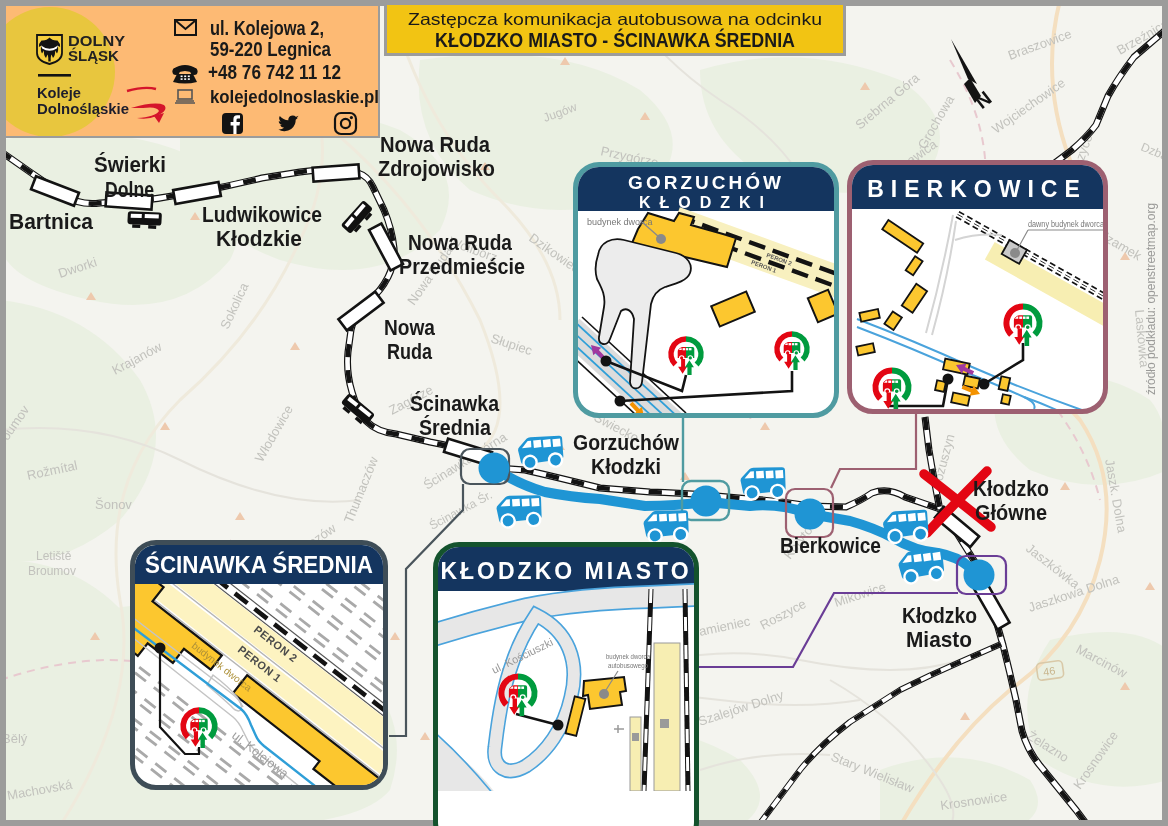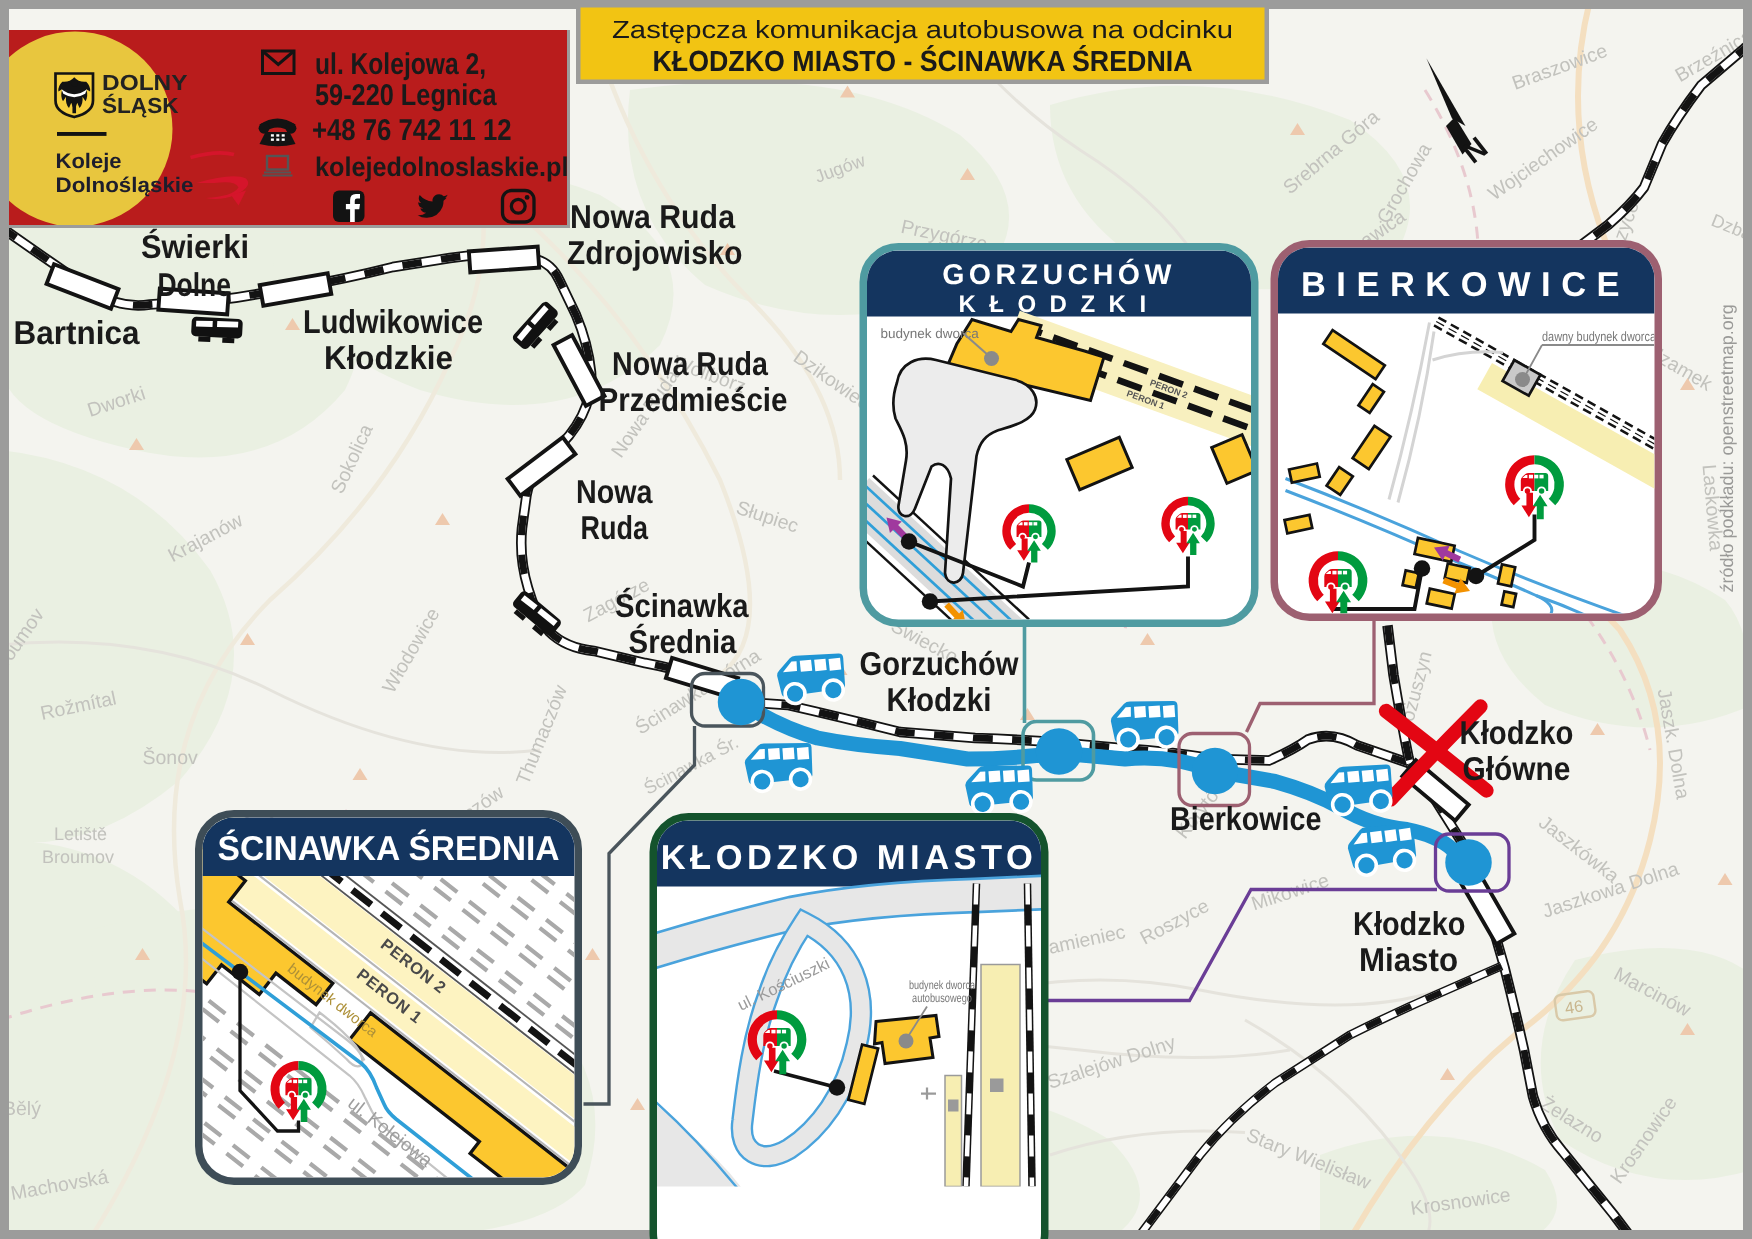--- a/index.html
+++ b/index.html
@@ -572,21 +572,21 @@
   <text x="170" y="121" font-size="8" fill="#777" textLength="40" lengthAdjust="spacingAndGlyphs">autobusowego</text>
   <path d="M180,124 L168,143" stroke="#8a8a8a" stroke-width="1.2" fill="none"></path>
 
   <path d="M78,167 L120,178" fill="none" stroke="#131313" stroke-width="2.4"></path>
   <circle cx="120" cy="178" r="5.5" fill="#131313"></circle>
 
   <use href="#busstop" transform="translate(80,146) scale(1.1)"></use>
 </svg>
 </div>
 
-<div style="position:absolute;left:6px;top:20px;width:372px;height:130px;background:#b91c1c;border:2px solid #9c9c9b;border-left:none;border-top:none;overflow:hidden">
+<div style="position:absolute;left:6px;top:6px;width:372px;height:130px;background:#fdba74;border:2px solid #9c9c9b;border-left:none;border-top:none;overflow:hidden">
 
   <svg width="372" height="130" style="position:absolute;left:0;top:0">
     <circle cx="44" cy="66" r="65" fill="#e8c63e"></circle>
 
     <g transform="translate(31,29)">
       <path d="M0,0 h25 v18 q0,8 -12.5,11 q-12.5,-3 -12.5,-11 Z" fill="#f6cf3e" stroke="#131313" stroke-width="1.8"></path>
       <path d="M12.5,2.5 q-3,3.5 -8,3 q-3,3 -2.6,6.5 l2.6,-1.5 q-1.5,4.5 0.5,8 l2,-3 q-0.5,5 2,7.5 l1.5,-3.5 q0.8,3 2,4 q1.2,-1 2,-4 l1.5,3.5 q2.5,-2.5 2,-7.5 l2,3 q2,-3.5 0.5,-8 l2.6,1.5 q0.4,-3.5 -2.6,-6.5 q-5,0.5 -8,-3 Z" fill="#131313"></path>
       <path d="M4,10.5 q8.5,6.5 17,0 l-1.2,3 q-7.3,4.5 -14.6,0 Z" fill="#fff"></path>
       <circle cx="12.5" cy="6.5" r="2.2" fill="#131313"></circle>
       <rect x="11.3" y="20" width="2.4" height="6.5" fill="#131313"></rect>

